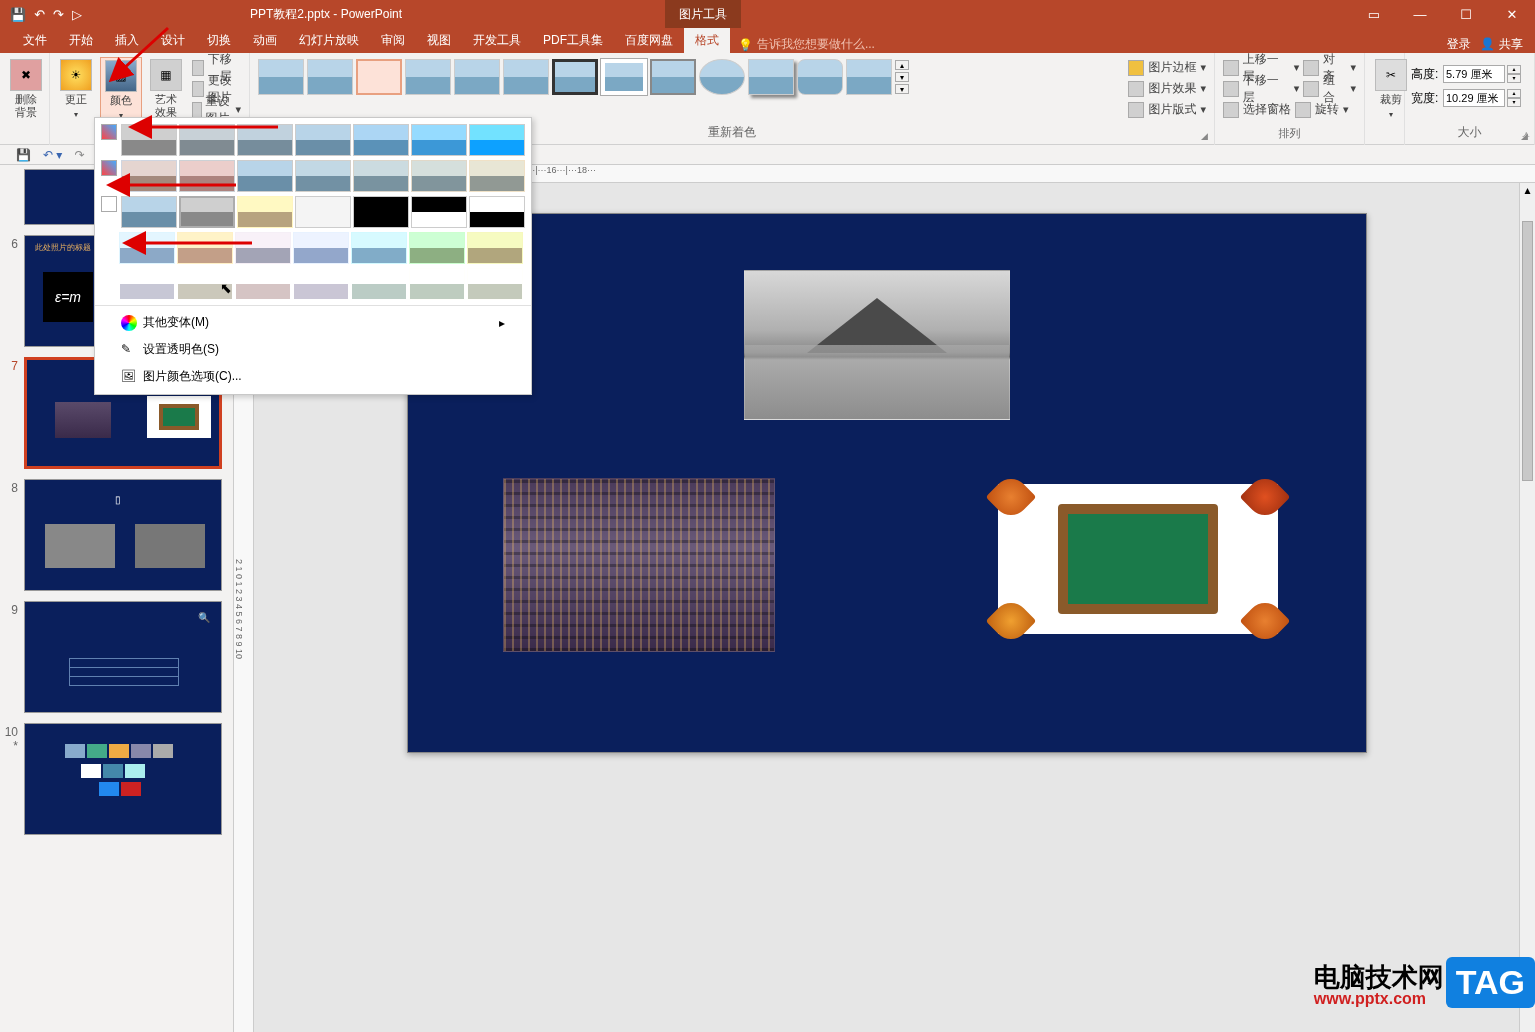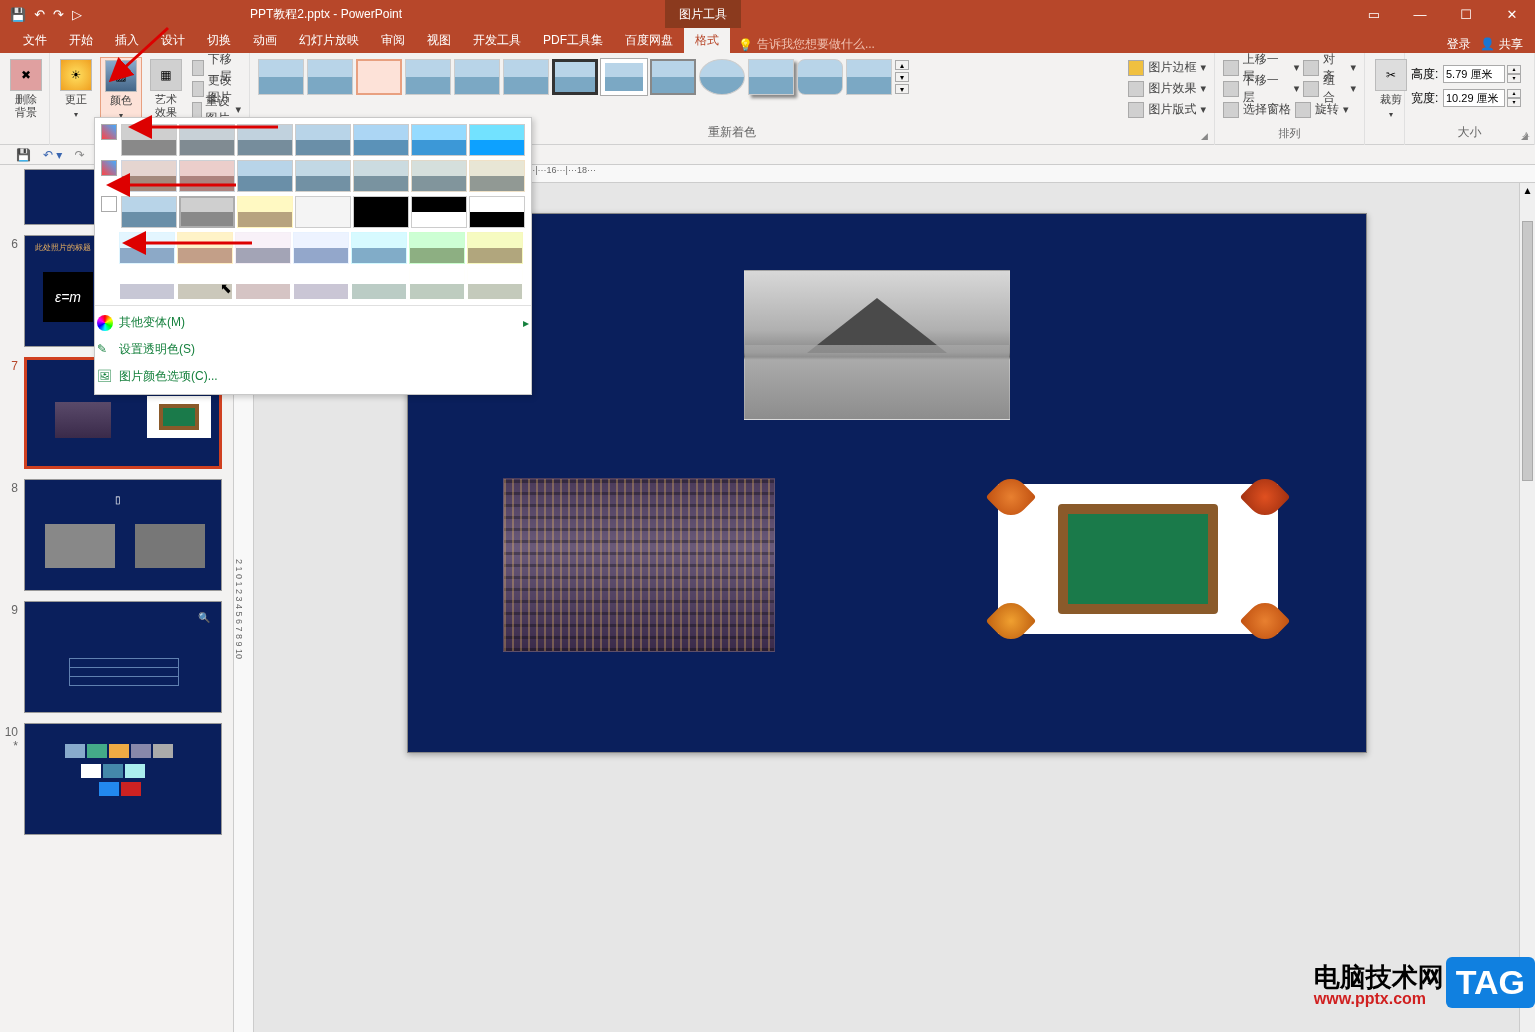--- a/index.html
+++ b/index.html
@@ -51,21 +51,21 @@
 .ruler-v{width:20px;background:#f8f8f8;border-right:1px solid #ccc;font-size:9px;color:#666;writing-mode:vertical-lr;text-align:center;padding-top:4px}
 .slide-canvas{background:#0a1f5c;width:960px;height:540px;margin:30px auto;position:relative;border:1px solid #888;box-shadow:0 2px 6px rgba(0,0,0,.3)}
 .notes{height:24px;background:#fff;border-top:1px solid #ccc;padding:4px 10px;color:#888;font-size:12px}
 
 .dropdown{position:absolute;left:94px;top:117px;width:438px;background:#fff;border:1px solid #c8c8c8;box-shadow:2px 2px 6px rgba(0,0,0,.2);z-index:100;padding:4px 0}
 .dropdown .sect{padding:3px 8px;color:#666;font-size:11px}
 .dropdown .row{display:flex;gap:2px;padding:2px 6px}
 .dropdown .ico16{width:16px;height:16px;border:1px solid #aaa;margin-right:2px;background:linear-gradient(45deg,#f44,#4af)}
 .dropdown .thumb-opt{width:56px;height:32px;border:1px solid #ccc;cursor:pointer;background:linear-gradient(#b8d4e8 50%,#6a8fa8 50%)}
 .dropdown .thumb-opt.hov{border:2px solid #e8a080}
-.dropdown .menuitem{padding:5px 2px;display:flex;align-items:center;gap:6px;cursor:pointer;font-size:12px;color:#15803d}
+.dropdown .menuitem{padding:5px 26px;display:flex;align-items:center;gap:6px;cursor:pointer;font-size:12px;color:#000000}
 .dropdown .menuitem .mi{width:16px;height:16px}
 .dropdown hr{border:none;border-top:1px solid #e0e0e0;margin:3px 0}
 
 .arrow{position:absolute;z-index:200;pointer-events:none}
 .arrow svg{overflow:visible}
 
 .simg{position:absolute;border:1px solid rgba(255,255,255,.1)}
 .mtfuji{left:336px;top:56px;width:266px;height:150px;background:linear-gradient(#d8d8d8 0%,#b0b0b0 40%,#888 55%,#606060 58%,#bbb 60%,#999 100%);filter:grayscale(1)}
 .mtfuji::before{content:"";position:absolute;left:50%;top:18%;transform:translateX(-50%);border-left:70px solid transparent;border-right:70px solid transparent;border-bottom:55px solid #4a4a4a}
 .mtfuji::after{content:"";position:absolute;bottom:0;left:0;right:0;height:50%;background:linear-gradient(#888,#aaa);transform:scaleY(-1);opacity:.7}

